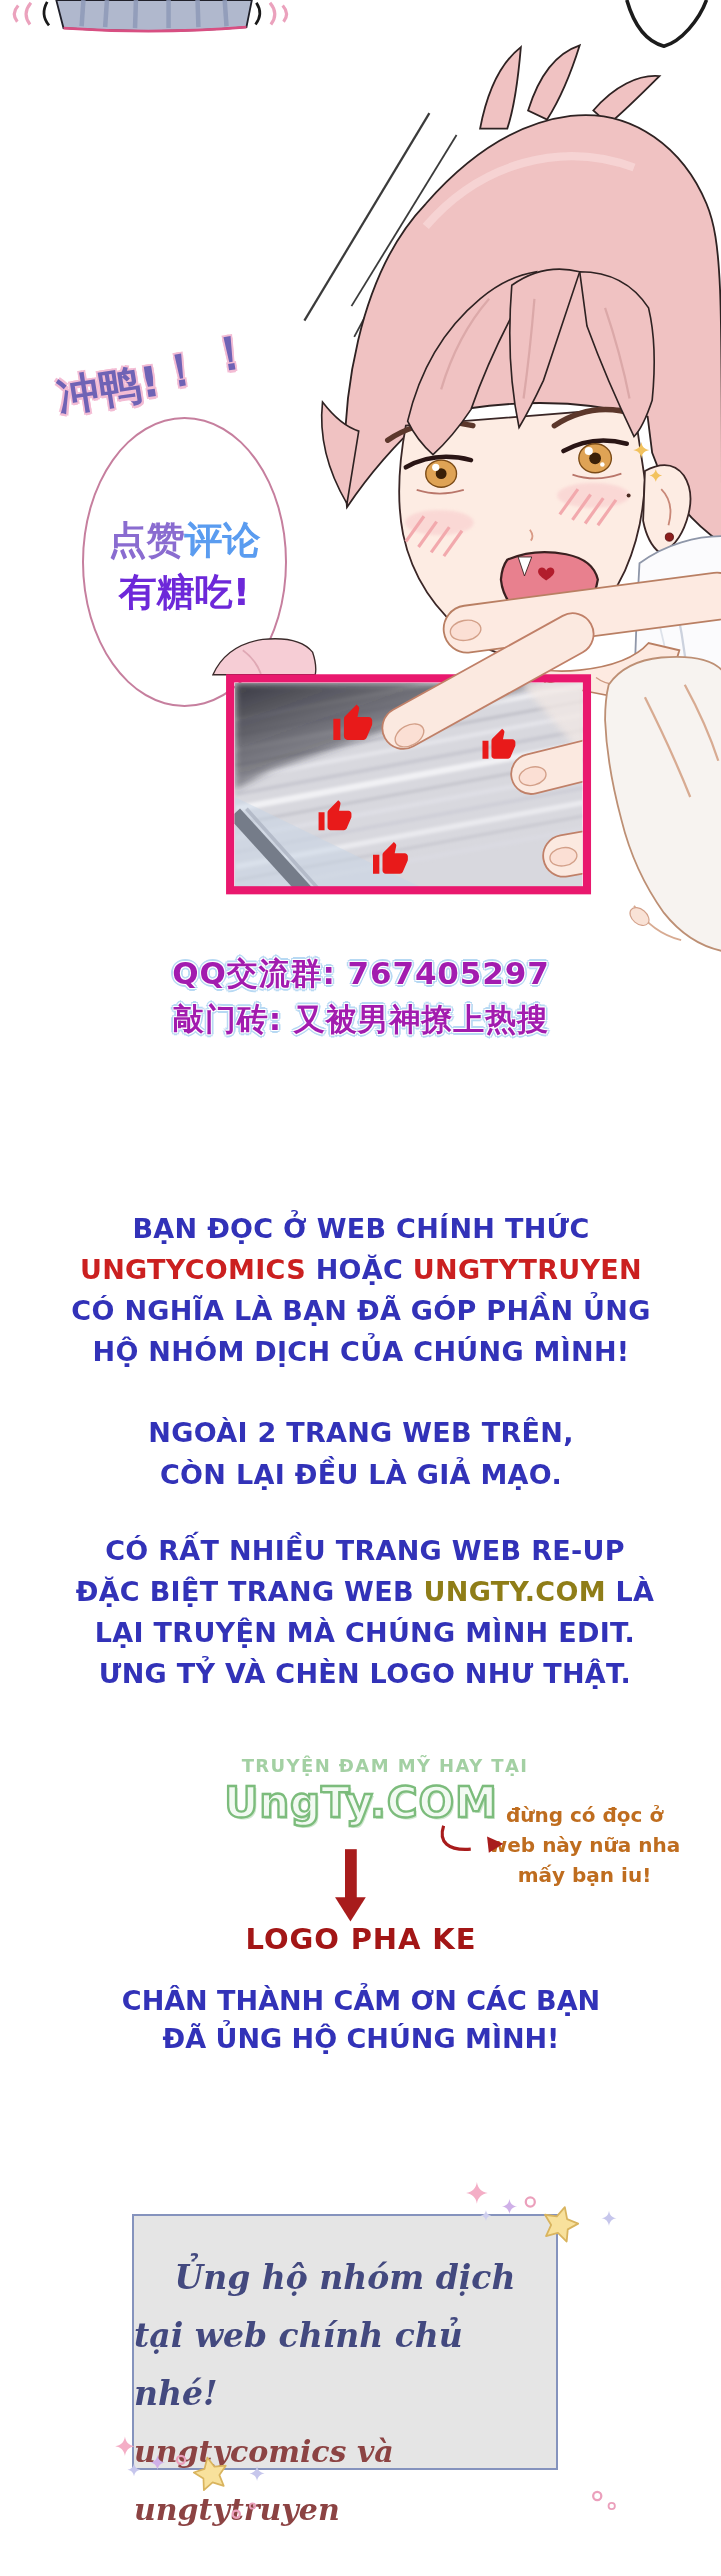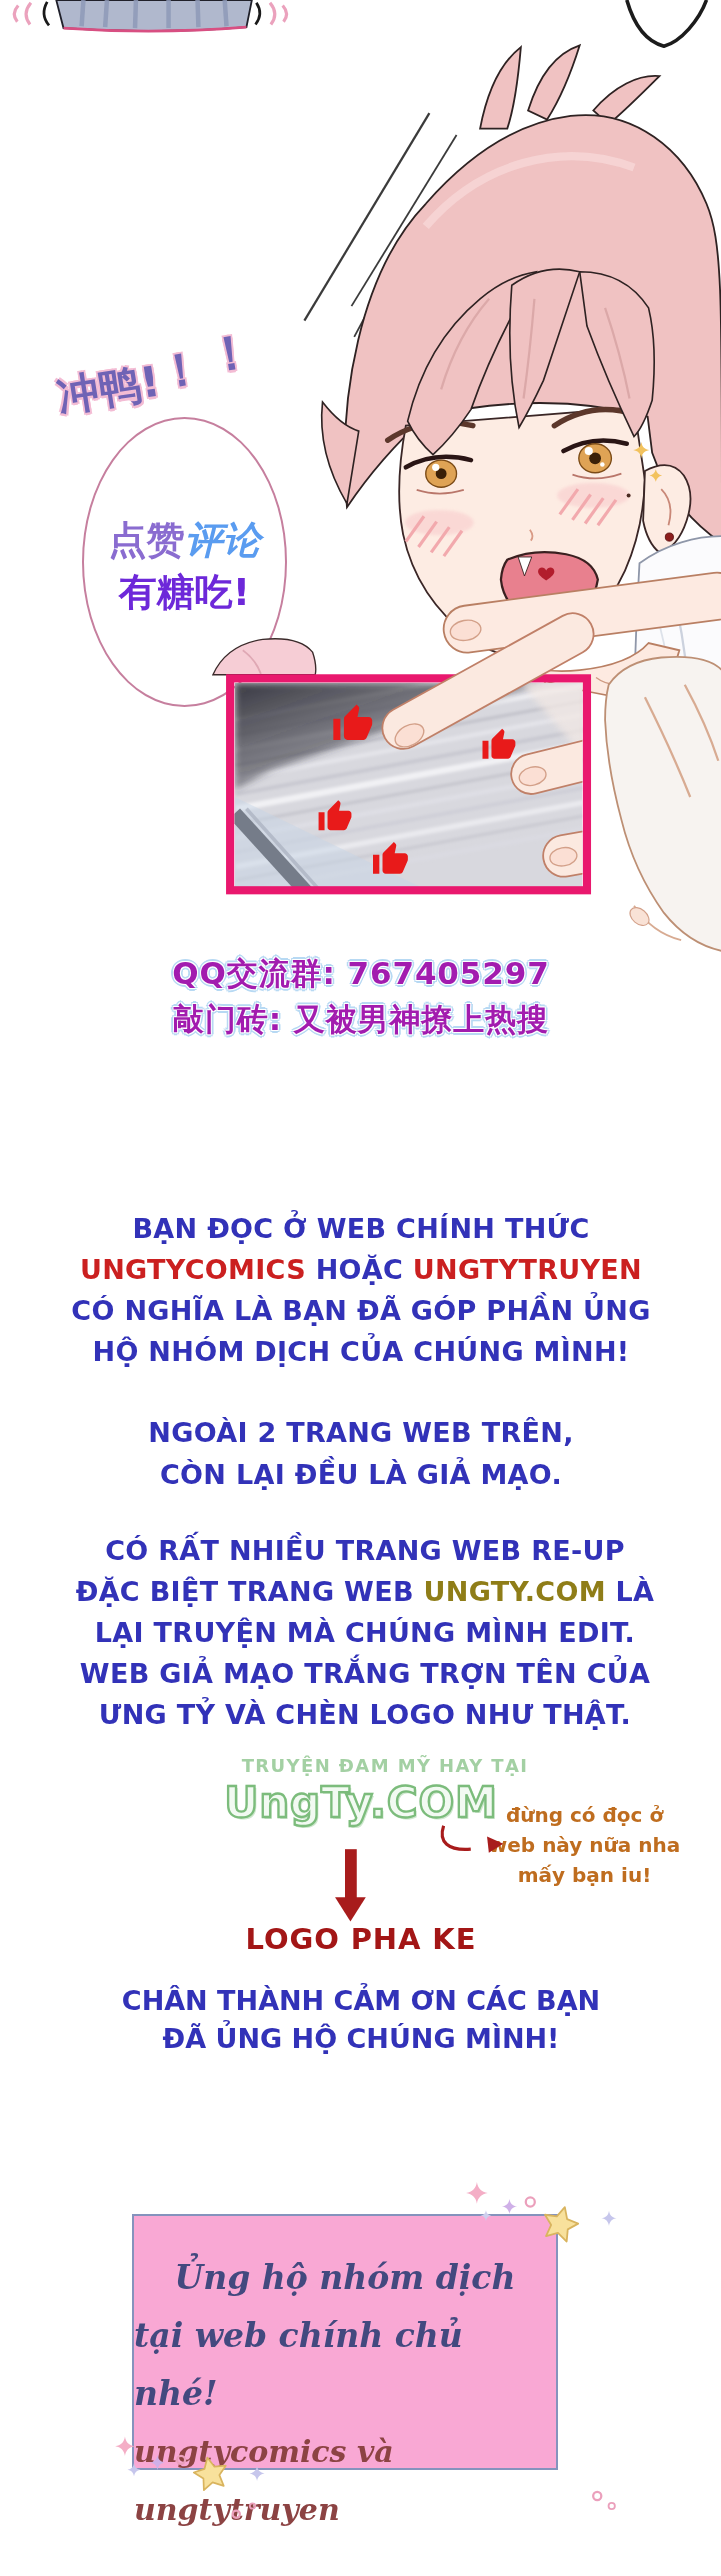--- a/index.html
+++ b/index.html
@@ -13,21 +13,21 @@
        font-weight:900;font-size:42px;color:#6f63b5;white-space:nowrap;
        text-shadow:-1.8px -1.8px 0 #f3bcd4,1.8px -1.8px 0 #f3bcd4,-1.8px 1.8px 0 #f3bcd4,1.8px 1.8px 0 #f3bcd4,0 2.7px 0 #f3bcd4;}
   .sfx .b1{display:inline-block;transform:translateY(-6.3px);font-size:45px;}
   .sfx .b2{display:inline-block;transform:translateY(-14.5px);font-size:47px;margin-left:5.4px;}
 
   
   .bubble{left:82px;top:417px;width:205px;height:290px;border:2.7px solid #c67f9e;border-radius:50%;
           background:#fff;display:flex;flex-direction:column;justify-content:center;align-items:center;
           padding-top:7.2px;box-sizing:border-box;z-index:1;}
   .bubble .l{font-weight:900;font-size:38px;line-height:52px;white-space:nowrap;}
-  .like{color:#8a6cd0;} .comment{color:#5a9cf0;font-style:italic;} .candy{color:#6d28d9;}
+  .like{color:#8a6cd0;} .comment{color:#5a9cf0;} .candy{color:#6d28d9;}
 
   
   .qqline{top:953px;font-weight:800;font-size:31px;color:#a21caf;letter-spacing:0.9px;
           text-shadow:-0.9px -0.9px 0 #fff,0.9px -0.9px 0 #fff,-0.9px 0.9px 0 #fff,0.9px 0.9px 0 #fff,
                       -2.7px 0 0 #b7d9f3,2.7px 0 0 #b7d9f3,0 -2.7px 0 #b7d9f3,0 2.7px 0 #b7d9f3,
                       -1.8px -1.8px 0 #b7d9f3,1.8px -1.8px 0 #b7d9f3,-1.8px 1.8px 0 #b7d9f3,1.8px 1.8px 0 #b7d9f3;}
   .qqline2{top:999px;}
 
   
   .vn{font-weight:700;font-size:27px;line-height:41px;color:#3232b8;letter-spacing:0.3px;}
@@ -40,21 +40,21 @@
              -webkit-text-stroke:2.3px #7cbc7c;
              text-shadow:0 0 1.8px #9ccf9c,1.8px 1.8px 0 #cfe8cf;}
   .note{left:487px;top:1800px;width:195px;text-align:center;font-weight:800;font-size:20px;
         line-height:30px;color:#bf6d1f;}
   .fake-label{top:1922px;font-weight:900;font-size:29px;letter-spacing:0.9px;color:#a31616;}
 
   
   .thanks{top:1982px;font-weight:700;font-size:27px;line-height:38px;color:#3232b8;}
 
   
-  .fbox{left:132px;top:2214px;width:426px;height:256px;border:2.7px solid #8593bd;background:#f9a8d4;
+  .fbox{left:132px;top:2214px;width:426px;height:256px;border:2.7px solid #8593bd;background:#e5e5e5;
         box-sizing:border-box;display:flex;flex-direction:column;align-items:center;padding-top:33px;}
   .fbox .s1{font-family:"DejaVu Serif","Liberation Serif",serif;font-style:italic;font-weight:700;
             font-size:33px;line-height:58px;color:#43497f;}
   .fbox .s2{font-family:"DejaVu Serif","Liberation Serif",serif;font-style:italic;font-weight:700;
             font-size:30px;line-height:58px;color:#8c4343;}
 </style>
 </head>
 <body>
 
 <div class="page">
@@ -275,21 +275,20 @@
 
   <div class="abs ctr vn p2">
     <div>NGOÀI 2 TRANG WEB TRÊN,</div>
     <div>CÒN LẠI ĐỀU LÀ GIẢ MẠO.</div>
   </div>
 
   <div class="abs ctr vn p3">
     <div>CÓ RẤT NHIỀU TRANG WEB RE-UP</div>
     <div><span>ĐẶC BIỆT TRANG WEB </span><span class="olive">UNGTY.COM</span><span> LÀ</span></div>
     <div>LẠI TRUYỆN MÀ CHÚNG MÌNH EDIT.</div>
-    <div>WEB GIẢ MẠO TRẮNG TRỢN TÊN CỦA</div>
     <div>ƯNG TỶ VÀ CHÈN LOGO NHƯ THẬT.</div>
   </div>
 
   <div class="abs ctr logo-top">TRUYỆN ĐAM MỸ HAY TẠI</div>
   <div class="abs ctr logo-main">UngTy.COM</div>
 
   <div class="abs note">
     <div>đừng có đọc ở</div>
     <div>web này nữa nha</div>
     <div>mấy bạn iu!</div>

